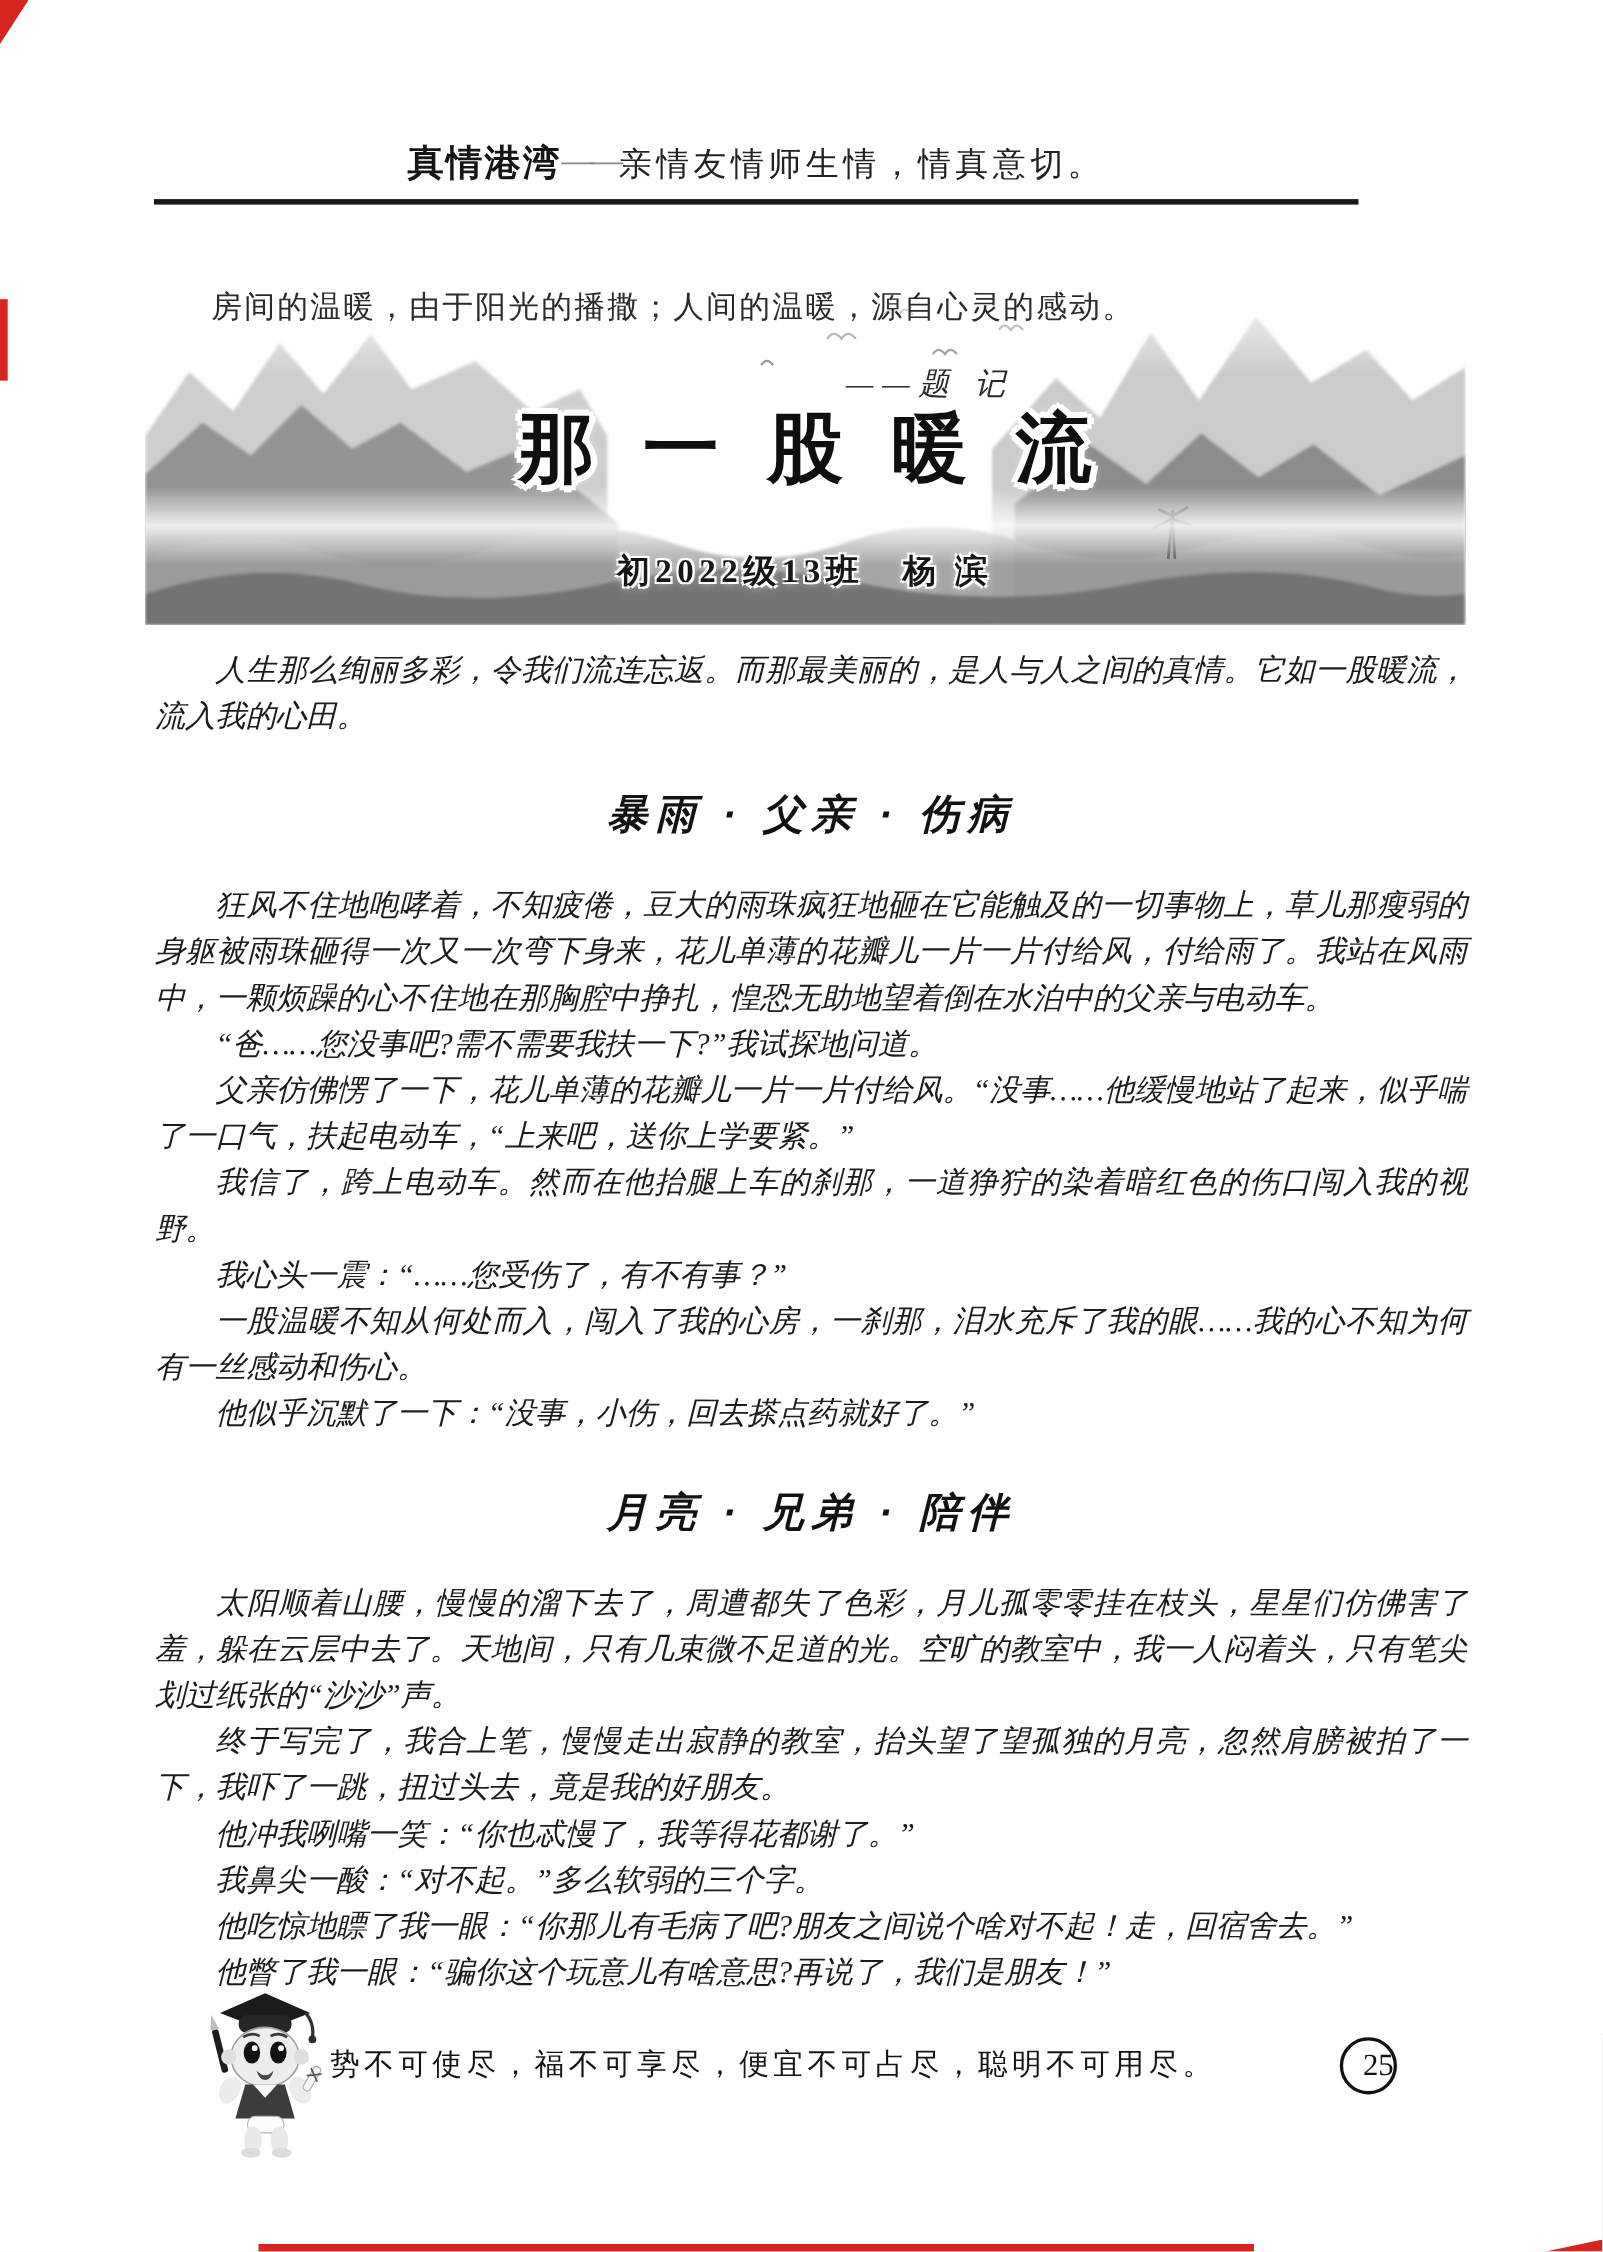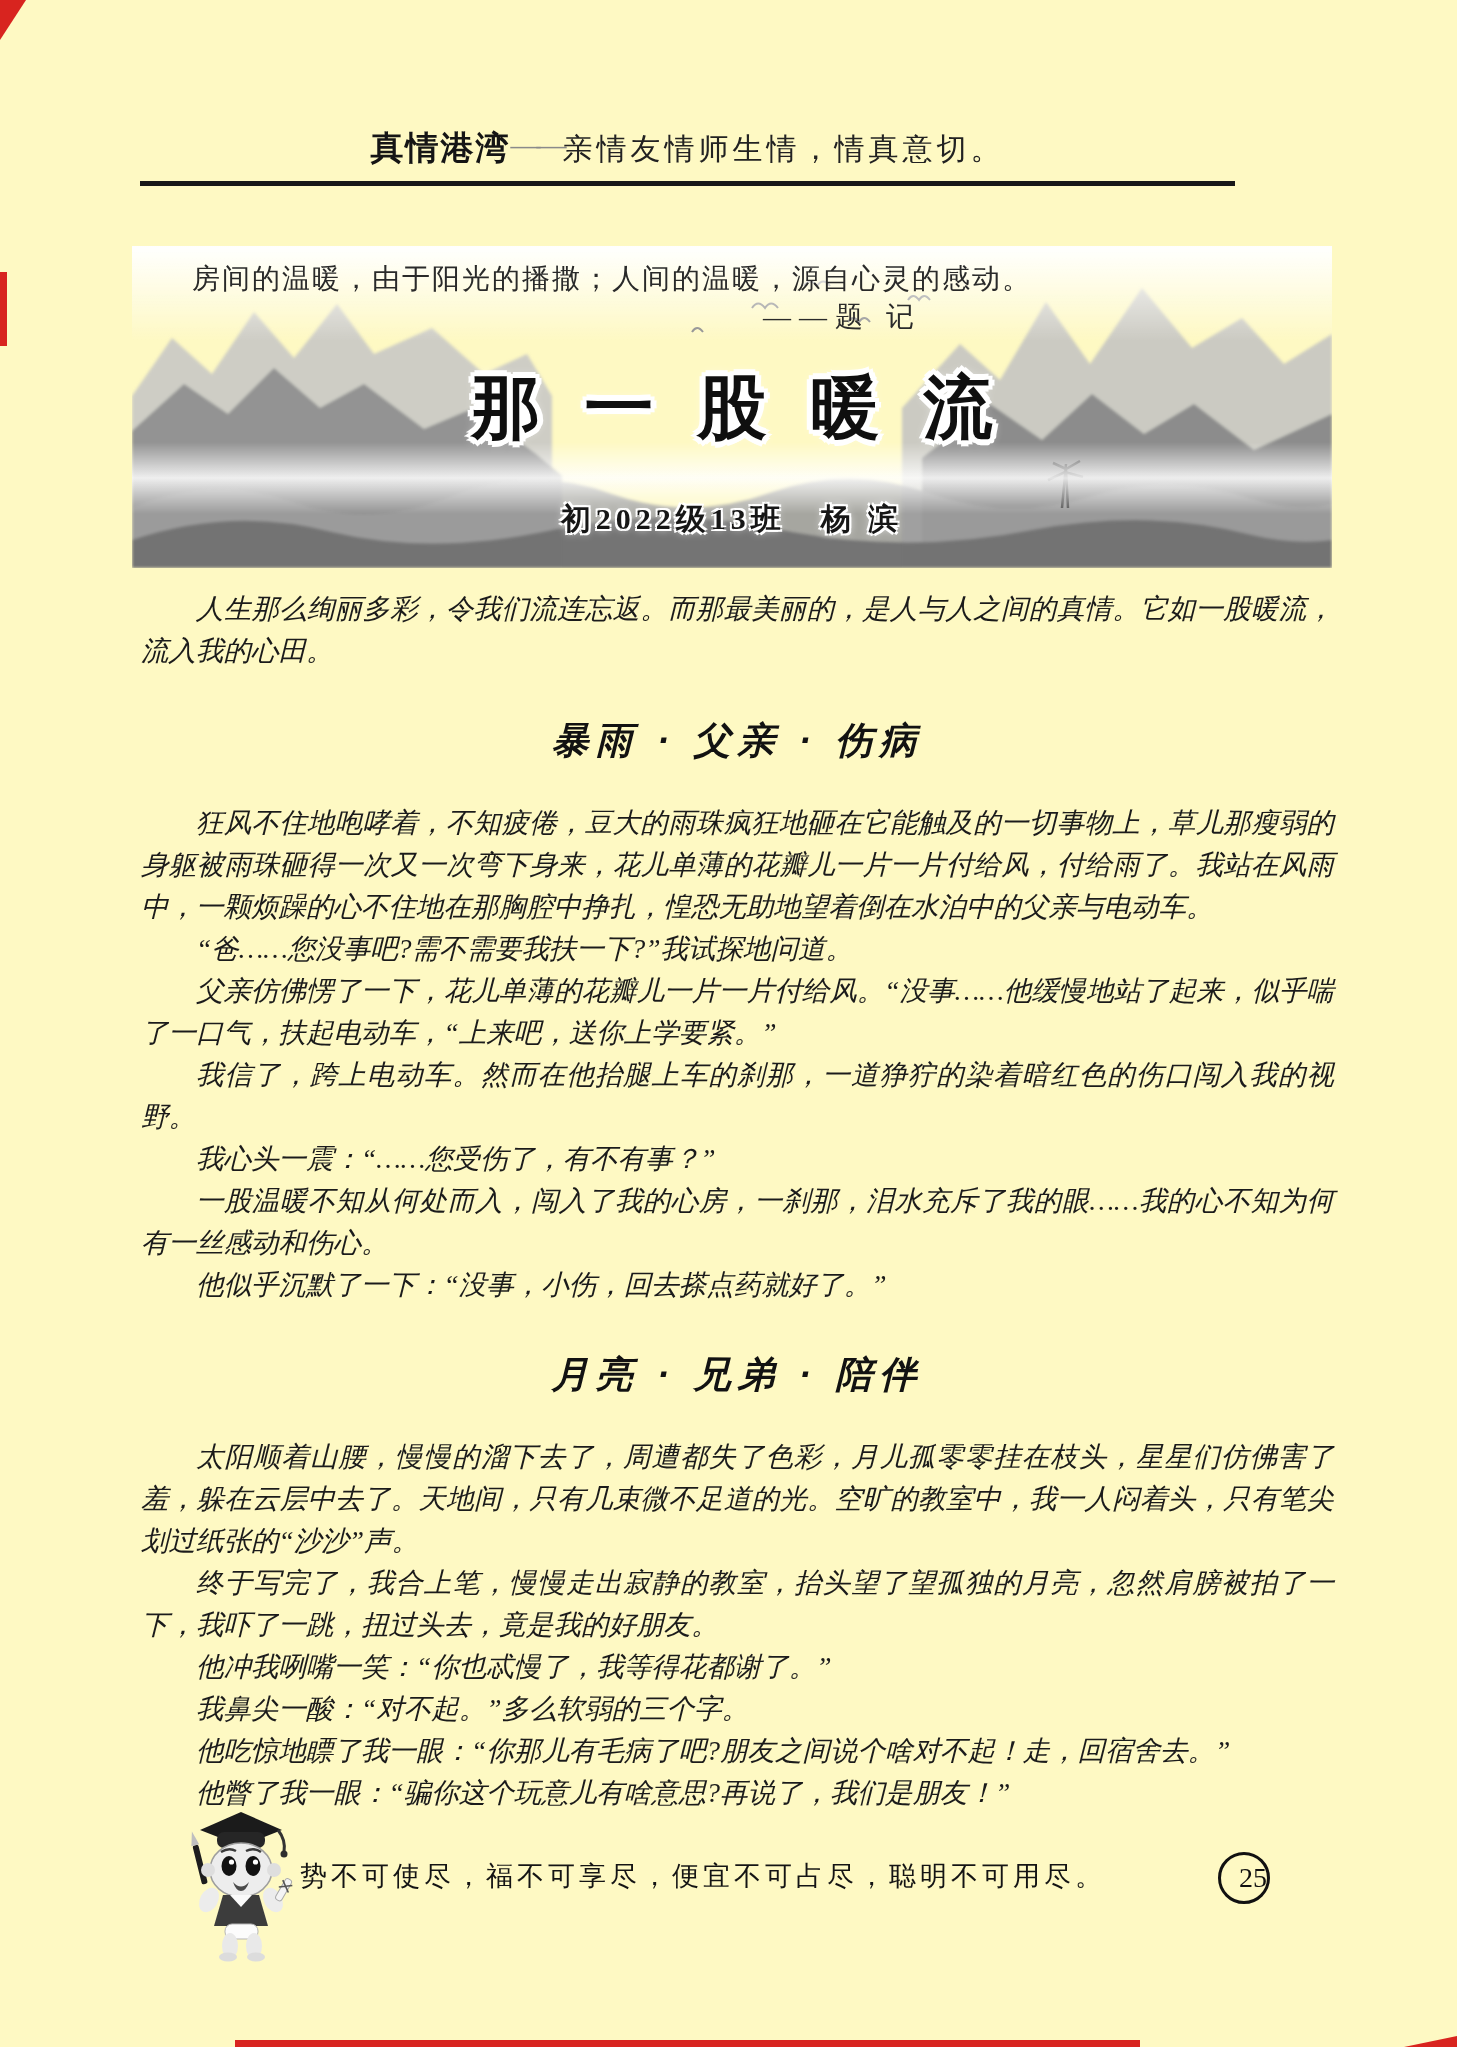--- a/index.html
+++ b/index.html
@@ -1,20 +1,20 @@
 <!DOCTYPE html>
 <html><head>
 <meta charset="utf-8">
 <style>
   * { box-sizing: border-box; margin: 0; padding: 0; }
   html,body { background:#e9e9e9; }
   .page {
     position: relative;
     width: 1457px; height: 2047px;
-    background: #fef9c3;
+    background: #ffffff;
     overflow: hidden;
     font-family: "Liberation Serif", "DejaVu Serif", serif;
     color: #1c1c1c;
   }
 
   
   .red-mark { position:absolute; background:#d8241f; }
   .red-tl { left:0; top:0; width:26px; height:40px; clip-path:polygon(0 0,100% 0,55% 45%,0 100%); }
   .red-left { left:0; top:272px; width:7px; height:74px; }
   .red-bottom { left:235px; top:2040px; width:905px; height:7px; }
@@ -29,21 +29,21 @@
   .header-rule { margin-top:10px; height:5px; background:#181818; }
 
   
   .logo { position:absolute; left:1188px; top:100px; width:240px; height:128px; }
 
   
   .banner { position:absolute; left:132px; top:246px; width:1200px; height:322px; }
   .banner-art { position:absolute; left:0; top:0; width:100%; height:100%; }
   .epigraph { position:absolute; left:30px; top:14px; width:900px; font-size:28px; letter-spacing:2px; color:#2a2a2a; z-index:3; }
   .epigraph-line { text-align:center; }
-  .epigraph-attr { text-align:right; padding-right:140px; margin-top:0; letter-spacing:8px; }
+  .epigraph-attr { text-align:right; padding-right:140px; margin-top:32px; letter-spacing:8px;font-style:italic; }
   .article-title {
     position:absolute; left:0; top:116px; width:100%; text-align:center; z-index:2;
     font-size:69px; font-weight:bold; color:#0f0f0f;
     letter-spacing:44px; text-indent:44px;
     text-shadow:
       -4px -4px 0 #fff, 4px -4px 0 #fff, -4px 4px 0 #fff, 4px 4px 0 #fff,
       -6px 0 0 #fff, 6px 0 0 #fff, 0 -6px 0 #fff, 0 6px 0 #fff, 0 0 12px #fff;
   }
   .article-byline {
     position:absolute; left:0; top:253px; width:100%; text-align:center; z-index:2;

